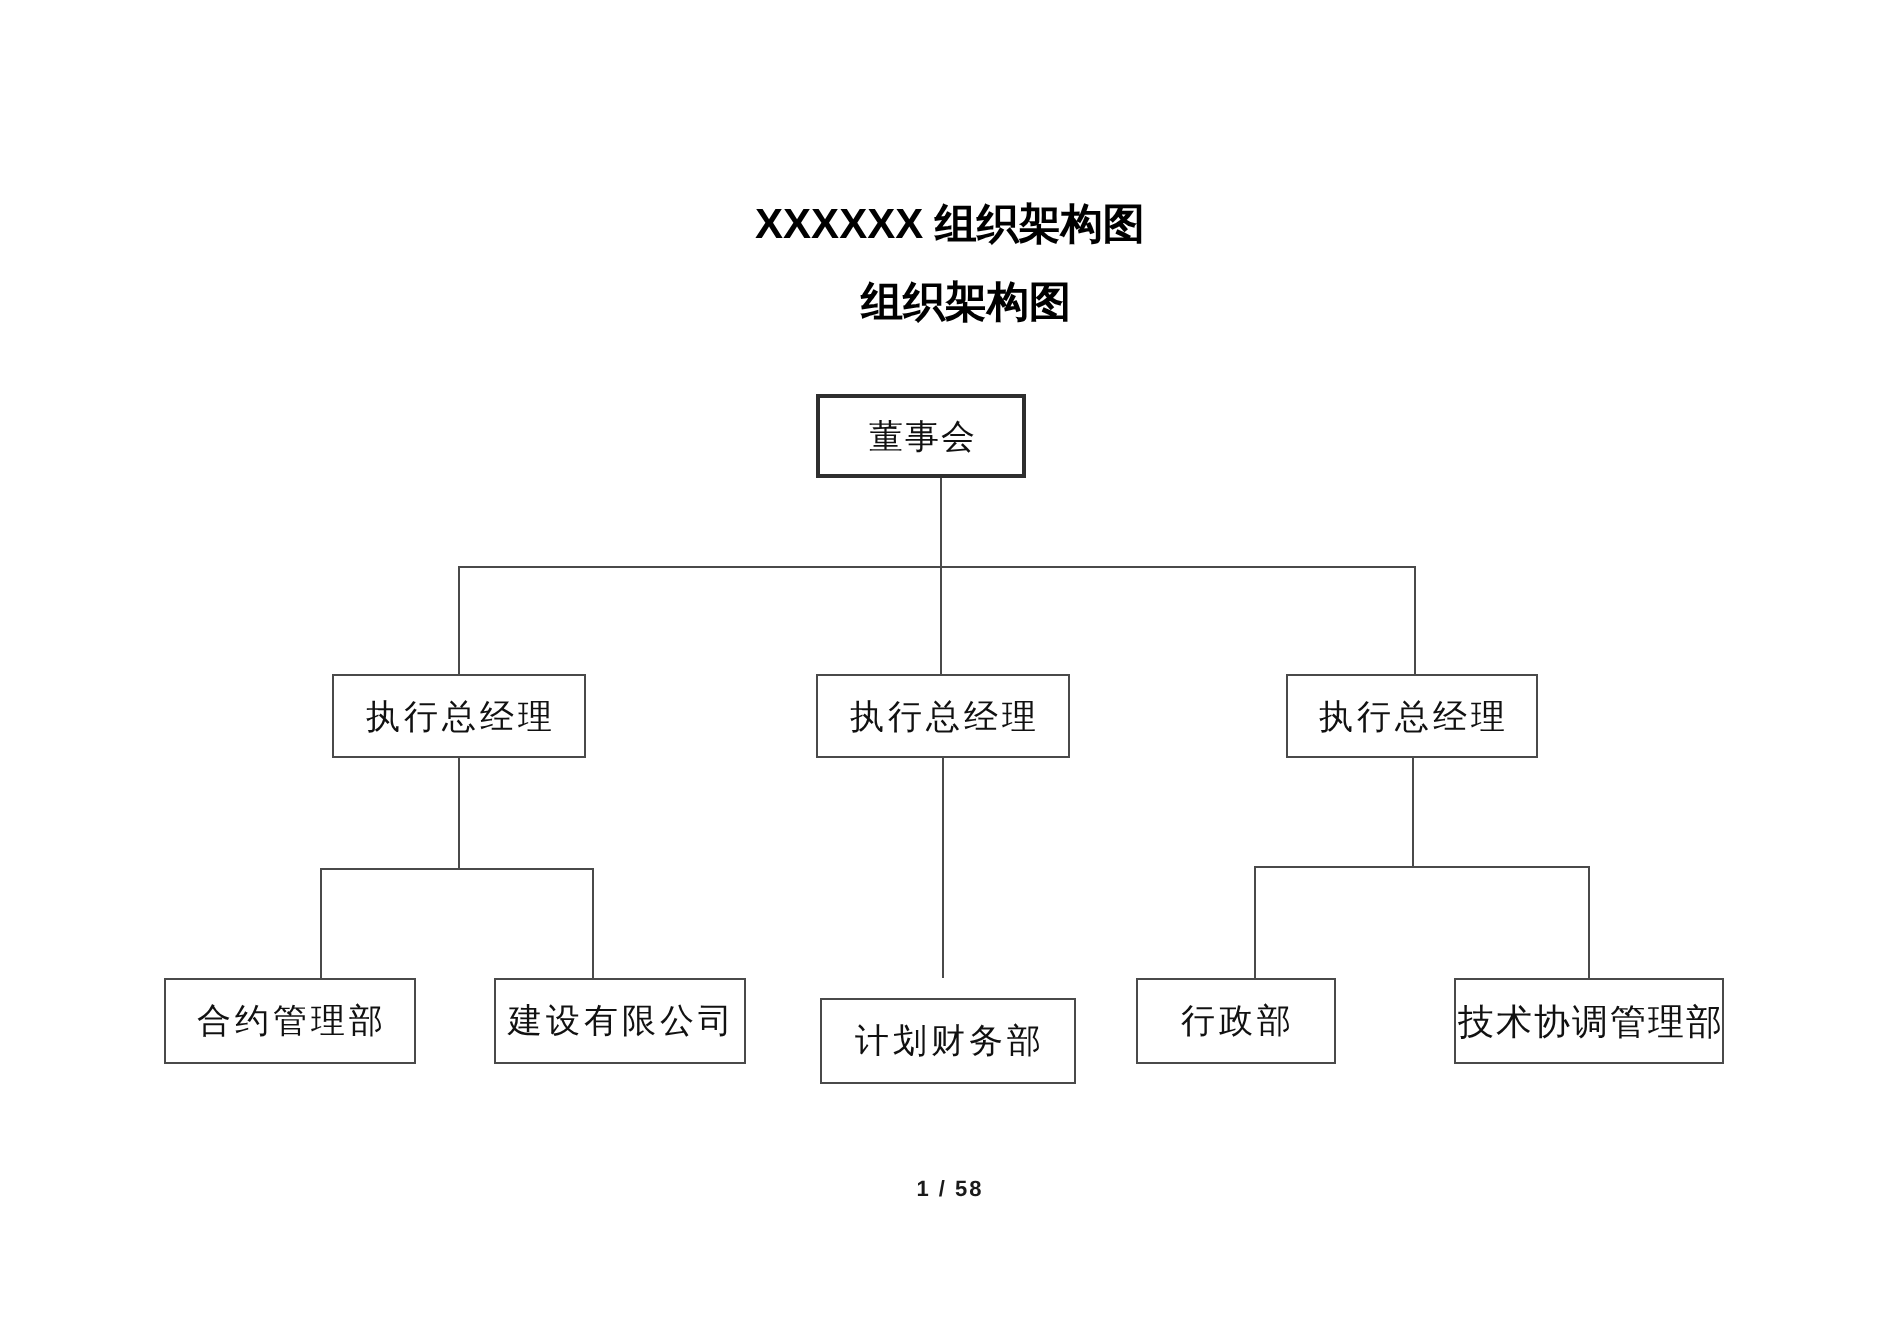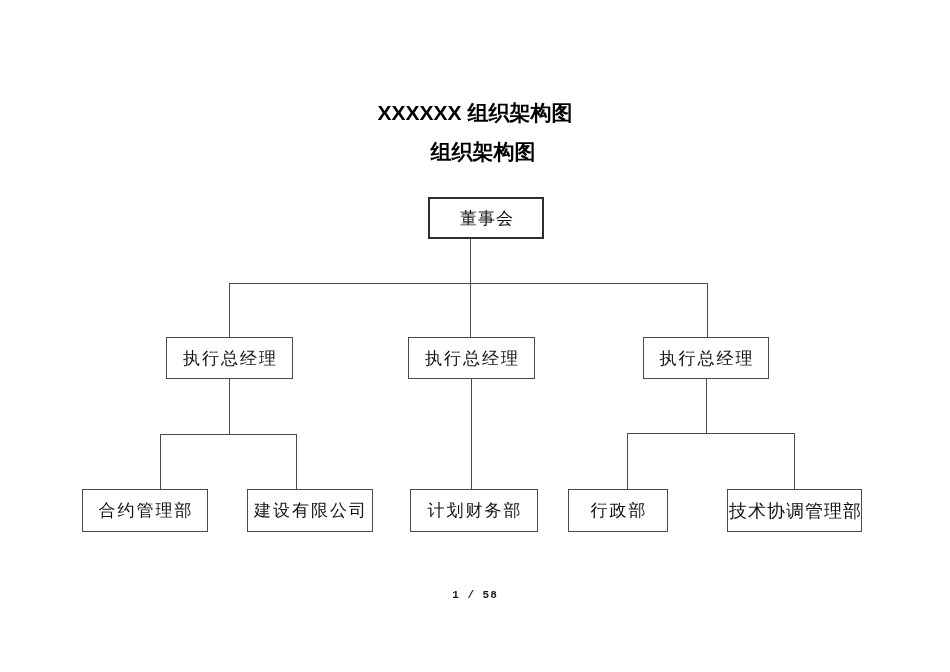--- a/index.html
+++ b/index.html
@@ -40,48 +40,48 @@
     justify-content: center;
     font-family: "Liberation Serif", "DejaVu Serif", serif;
     font-size: 17px;
     color: #111111;
     letter-spacing: 2px;
     white-space: nowrap;
   }
   .node .label { display: inline-block; text-indent: 2px; }
   .node.root {
     border: 2px solid #2e2e2e;
-    left: 428px; top: 197px; width: 116px; height: 42px;
+    left: 408px; top: 197px; width: 105px; height: 42px;
     letter-spacing: 1px;
   }
   .node.gm { top: 337px; height: 42px; }
   .node.gm.g1 { left: 166px; width: 127px; }
   .node.gm.g2 { left: 408px; width: 127px; }
   .node.gm.g3 { left: 643px; width: 126px; }
   .node.dept { top: 489px; height: 43px; }
   .node.dept.d1 { left: 82px;  width: 126px; }
   .node.dept.d2 { left: 247px; width: 126px; }
-  .node.dept.d3 { left: 410px; width: 128px; }
+  .node.dept.d3 { left: 410px; width: 128px; margin-top: 10px; }
   .node.dept.d4 { left: 568px; width: 100px; }
   .node.dept.d5 { left: 727px; width: 135px; font-size: 18px; letter-spacing: 1px; }
 
   .line {
     position: absolute;
     background: #4a4a4a;
   }
   .line.v { width: 1.4px; }
   .line.h { height: 1.4px; }
 
   .page-number {
     position: absolute;
     top: 589px;
     left: 0;
     width: 950px;
     text-align: center;
-    font-family: Liberation Mono, monospace;
+    font-family: Liberation Sans, sans-serif;
     font-weight: 700;
     font-size: 11px;
     color: #1a1a1a;
     letter-spacing: 1px;
   }
 </style>
 </head>
 <body>
 
 <div class="page">

